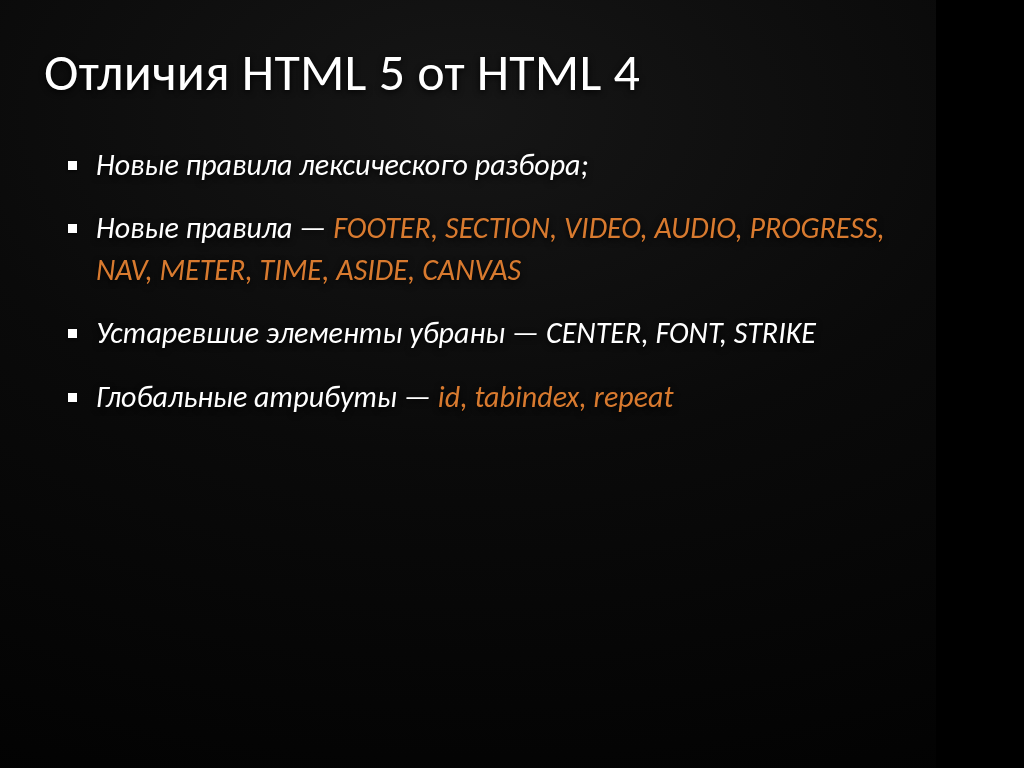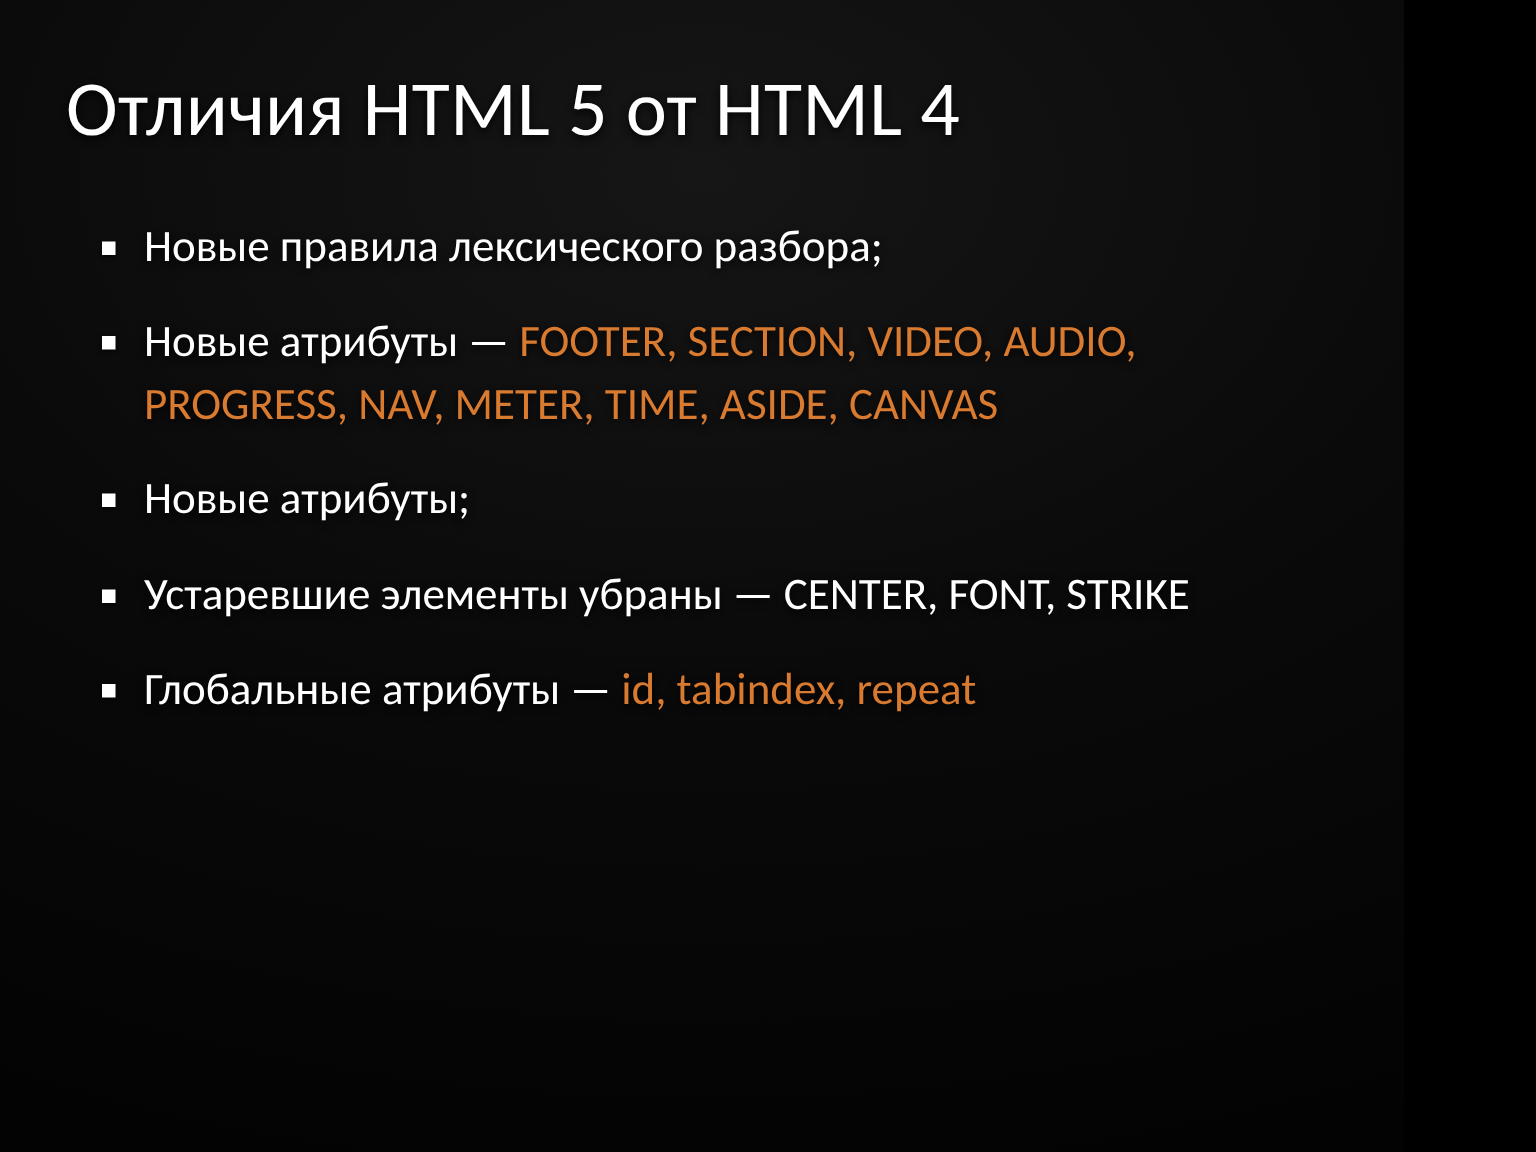--- a/index.html
+++ b/index.html
@@ -24,20 +24,21 @@
     font-size: 52px;
     font-weight: 400;
     margin: 0 0 40px 0;
     letter-spacing: 0.2px;
     text-shadow: 0 2px 6px rgba(0,0,0,0.9);
   }
   ul.bullets {
     list-style: none;
     margin: 0;
     padding: 0 0 0 24px;
+    font-style: italic;
   }
   ul.bullets > li {
     position: relative;
     color: #ffffff;
     font-size: 30px;
     line-height: 1.38;
     font-weight: 400;
     padding-left: 28px;
     margin-bottom: 22px;
     text-shadow: 0 2px 6px rgba(0,0,0,0.9);
@@ -66,27 +67,24 @@
 <div class="slide">
   <h1 class="title">Отличия HTML 5 от HTML 4</h1>
 
   <ul class="bullets">
 
     <li>
       <span>Новые правила лексического разбора;</span>
     </li>
 
     <li>
-      <span>Новые атрибуты — </span><span class="accent caps">Footer, Section, Video, Audio, Progress, Nav, Meter, Time, Aside, Canvas</span>
+      <span>Новые правила — </span><span class="accent caps">Footer, Section, Video, Audio, Progress, Nav, Meter, Time, Aside, Canvas</span>
     </li>
 
 
-    <li>
-      <span>Новые атрибуты;</span>
-    </li>
 
     <li>
       <span>Устаревшие элементы убраны — </span><span class="caps">Center, Font, Strike</span>
     </li>
 
     <li>
       <span>Глобальные атрибуты — </span><span class="accent">id, tabindex, repeat</span>
     </li>
 
   </ul>

